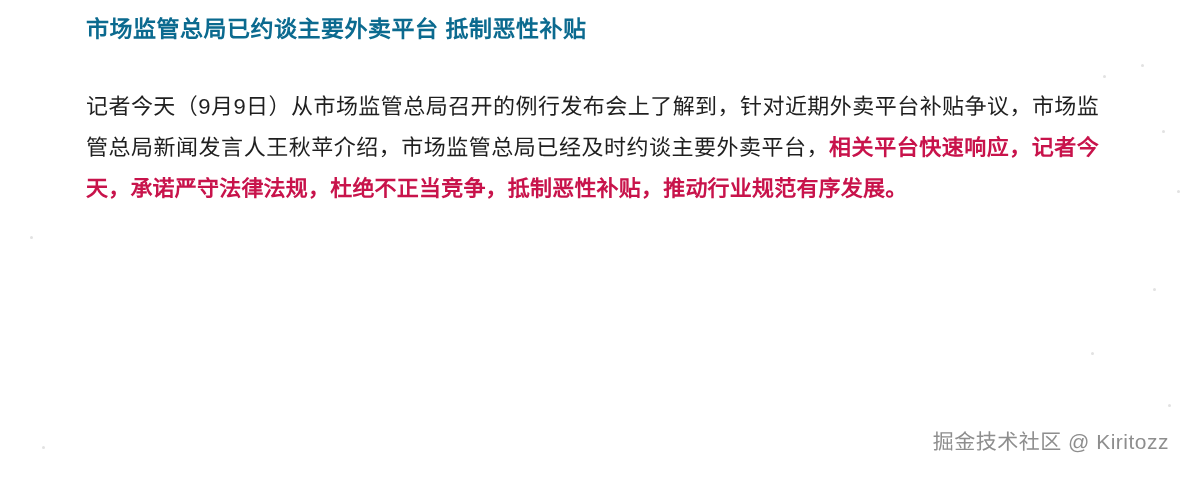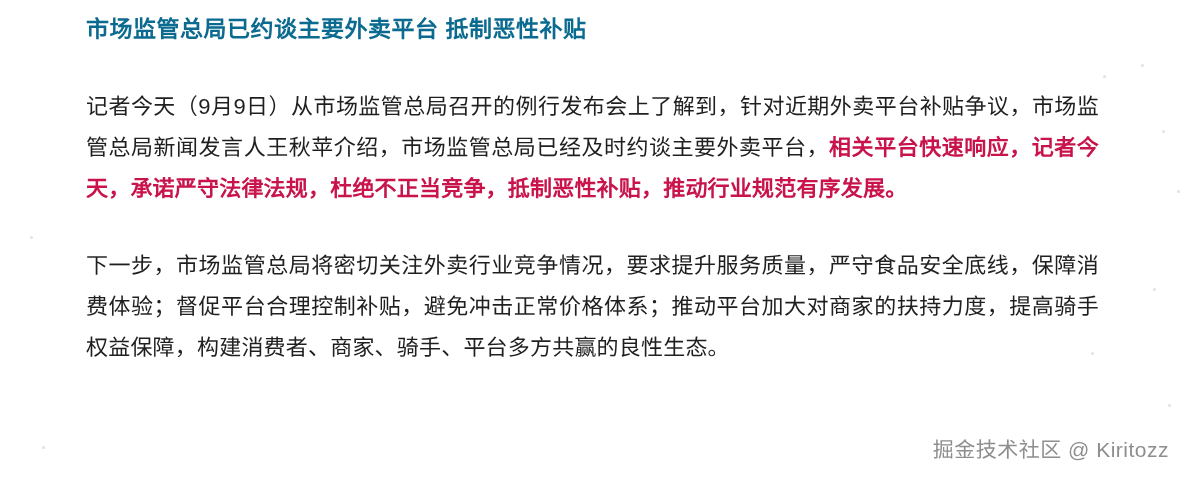--- a/index.html
+++ b/index.html
@@ -46,21 +46,21 @@
   }
 
   .em-red {
     color: #c8134b;
     font-weight: bold;
   }
 
   .watermark {
     position: absolute;
     right: 16px;
-    bottom: 17px;
+    bottom: 25px;
     font-size: 21px;
     color: #8e8e8e;
     letter-spacing: 0.5px;
     white-space: nowrap;
   }
 
   
   .speckle {
     position: absolute;
     width: 3px;
@@ -92,18 +92,15 @@
   <span class="speckle s7"></span>
   <span class="speckle s8"></span>
   <span class="speckle s9"></span>
 
   <h1 class="headline">市场监管总局已约谈主要外卖平台 抵制恶性补贴</h1>
 
   <p class="para">
     <span>记者今天（9月9日）从市场监管总局召开的例行发布会上了解到，针对近期外卖平台补贴争议，市场监管总局新闻发言人王秋苹介绍，市场监管总局已经及时约谈主要外卖平台，</span><span class="em-red">相关平台快速响应，记者今天，承诺严守法律法规，杜绝不正当竞争，抵制恶性补贴，推动行业规范有序发展。</span>
   </p>
 
-  <p class="para">
-    <span>下一步，市场监管总局将密切关注外卖行业竞争情况，要求提升服务质量，严守食品安全底线，保障消费体验；督促平台合理控制补贴，避免冲击正常价格体系；推动平台加大对商家的扶持力度，提高骑手权益保障，构建消费者、商家、骑手、平台多方共赢的良性生态。</span>
-  </p>
 
   <div class="watermark">掘金技术社区 @ Kiritozz</div>
 </div>
 
 </body></html>

